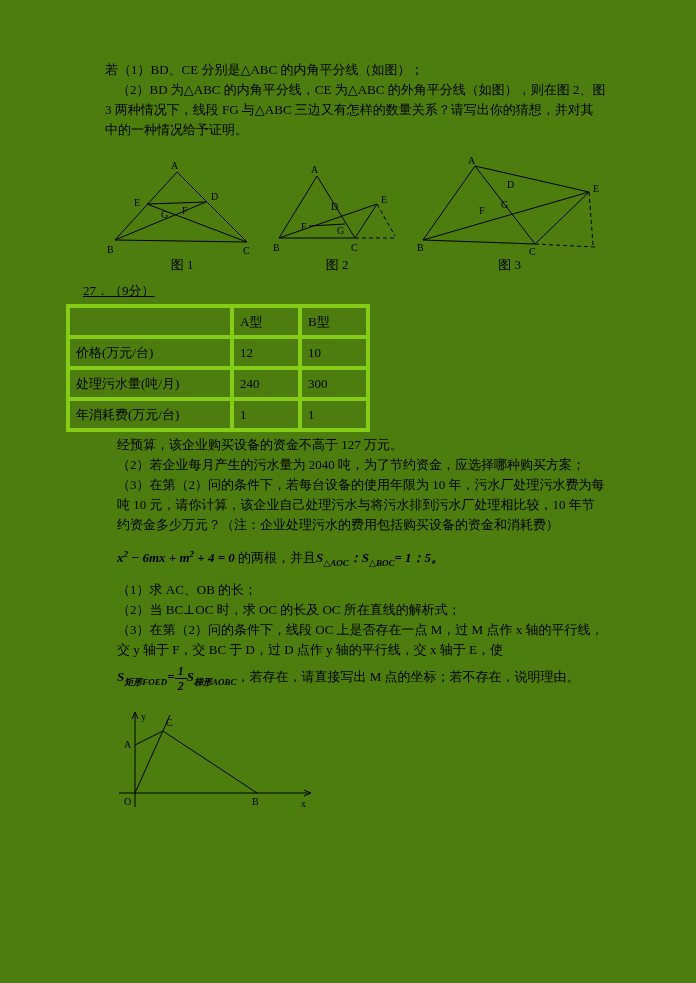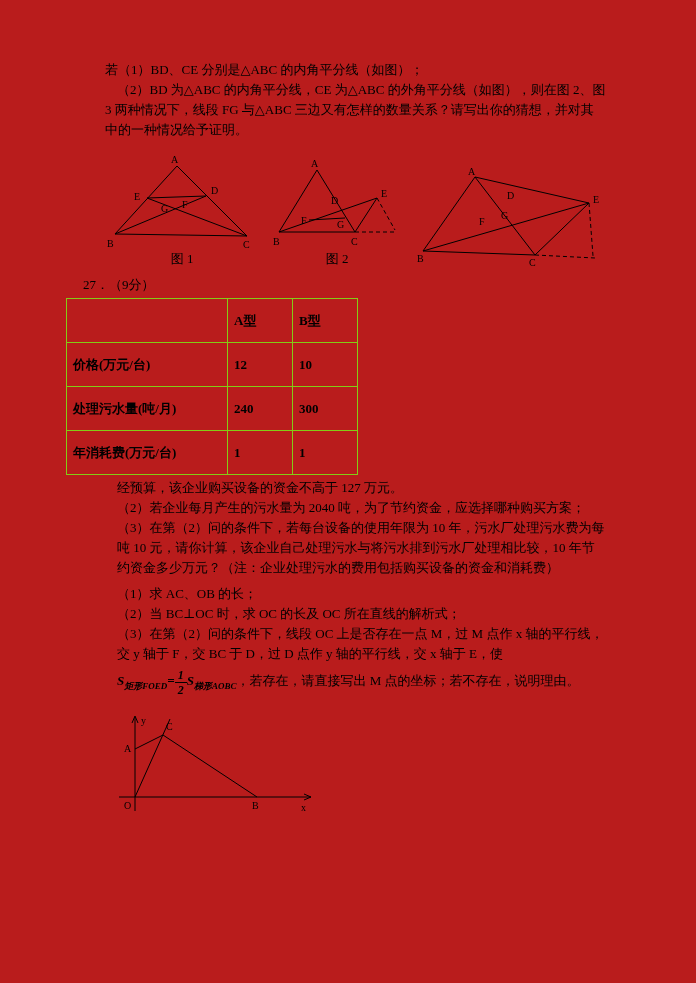--- a/index.html
+++ b/index.html
@@ -1,41 +1,41 @@
 <!DOCTYPE html>
 <html><head>
 <meta charset="utf-8">
 <style>
   html,body{margin:0;padding:0;background:#fff;}
   .page{
     position:relative;
     width:696px;height:983px;
-    background:#b91c1c;
+    background:#4d7c0f;
     font-family:"Liberation Serif","DejaVu Serif",serif;
     font-size:13px;color:#000;
     box-sizing:border-box;
     padding:60px 90px 0 105px;
     overflow:hidden;
   }
   p{margin:0;line-height:20px;}
   .indent1{text-indent:12px;}
   .figrow{display:flex;align-items:flex-end;gap:16px;margin:12px 0 8px 2px;}
   .fig{text-align:center;}
   .figcap{font-weight:normal;font-size:13px;line-height:16px;margin-top:1px;}
   svg{display:block;}
   svg .lbl{font-family:"Liberation Serif","DejaVu Serif",serif;font-size:10px;fill:#000;}
   svg line, svg polyline{stroke:#000;stroke-width:1;fill:none;}
   .dash{stroke-dasharray:4 3;}
   .q{margin-top:6px;}
-  .qnum{margin-left:-22px;}
+  .qnum{margin-left:-22px;text-decoration:underline;}
   .qbody{margin-left:12px;}
   table.price{border-collapse:collapse;margin:3px 0 3px -51px;}
   table.price th,table.price td{
-    border:1px solid #84cc16;font-size:13px;font-weight:bold;
-    padding:12px 6px;height:19px;text-align:left;line-height:18px;
+    border:4px solid #84cc16;font-size:13px;font-weight:normal;
+    padding:4px 6px;height:19px;text-align:left;line-height:18px;
   }
   table.price .c0{width:148px;}
   table.price .c1{width:52px;}
   table.price .c2{width:52px;}
   .mathline{margin:4px 0;line-height:26px;}
   .math{font-style:italic;font-weight:bold;}
   .math sup{font-size:9px;}
   .math sub{font-size:9px;}
   .frac{display:inline-block;text-align:center;vertical-align:-9px;font-weight:bold;font-style:italic;line-height:1;font-size:12px;}
   .frac .num{display:block;border-bottom:1px solid #000;padding:0 3px 1px;}
@@ -103,20 +103,21 @@
         <line class="dash" x1="118" y1="92" x2="178" y2="95"></line>
         <line class="dash" x1="172" y1="40" x2="176" y2="93"></line>
         <text class="lbl" x="51" y="12">A</text>
         <text class="lbl" x="90" y="36">D</text>
         <text class="lbl" x="176" y="40">E</text>
         <text class="lbl" x="62" y="62">F</text>
         <text class="lbl" x="84" y="56">G</text>
         <text class="lbl" x="0" y="99">B</text>
         <text class="lbl" x="112" y="103">C</text>
       </svg>
+      <div class="figcap">图 3</div>
     </div>
 
   </div>
 
   <div class="q">
     <p class="qnum">27．（9分）</p>
     <div class="qbody">
       <table class="price">
         <tbody>
             <tr>
@@ -142,20 +143,21 @@
       </tbody>
         </table>
       <p>经预算，该企业购买设备的资金不高于 127 万元。</p>
       <p>（2）若企业每月产生的污水量为 2040 吨，为了节约资金，应选择哪种购买方案；</p>
       <p>（3）在第（2）问的条件下，若每台设备的使用年限为 10 年，污水厂处理污水费为每吨 10 元，请你计算，该企业自己处理污水与将污水排到污水厂处理相比较，10 年节约资金多少万元？（注：企业处理污水的费用包括购买设备的资金和消耗费）</p>
     </div>
   </div>
 
   <div class="q">
     <div class="qbody">
+      <p class="mathline"><span class="math"><span>x</span><sup>2</sup><span> − 6mx + m</span><sup>2</sup><span> + 4 = 0</span></span><span> 的两根，并且</span><span class="math"><span>S</span><sub>△AOC</sub><span>：</span><span>S</span><sub>△BOC</sub><span>= 1：5。</span></span></p>
       <p>（1）求 AC、OB 的长；</p>
       <p>（2）当 BC⊥OC 时，求 OC 的长及 OC 所在直线的解析式；</p>
       <p>（3）在第（2）问的条件下，线段 OC 上是否存在一点 M，过 M 点作 x 轴的平行线，交 y 轴于 F，交 BC 于 D，过 D 点作 y 轴的平行线，交 x 轴于 E，使</p>
       <p class="mathline"><span class="math"><span>S</span><sub>矩形FOED</sub><span>=</span><span class="frac"><span class="num">1</span><span class="den">2</span></span><span>S</span><sub>梯形AOBC</sub></span><span>，若存在，请直接写出 M 点的坐标；若不存在，说明理由。</span></p>
 
       <svg class="coordfig" width="215" height="120" viewBox="0 0 215 120">
 
         <line x1="30" y1="10" x2="30" y2="104"></line>
         <polyline points="27,16 30,9 33,16"></polyline>
 

